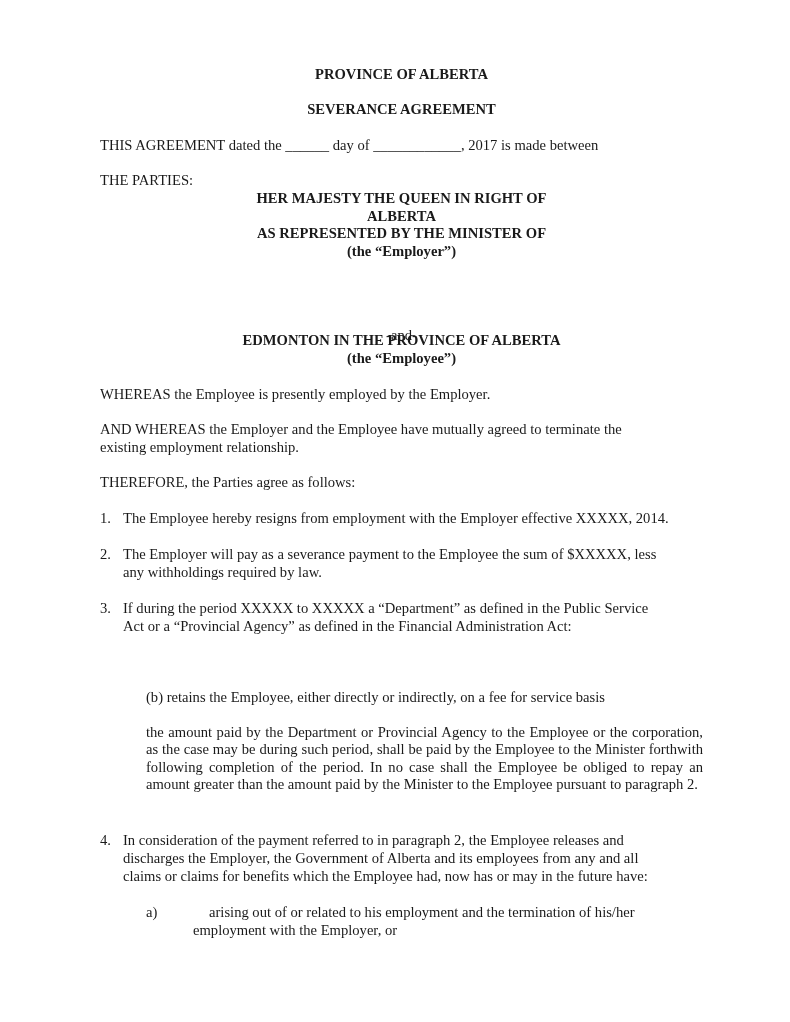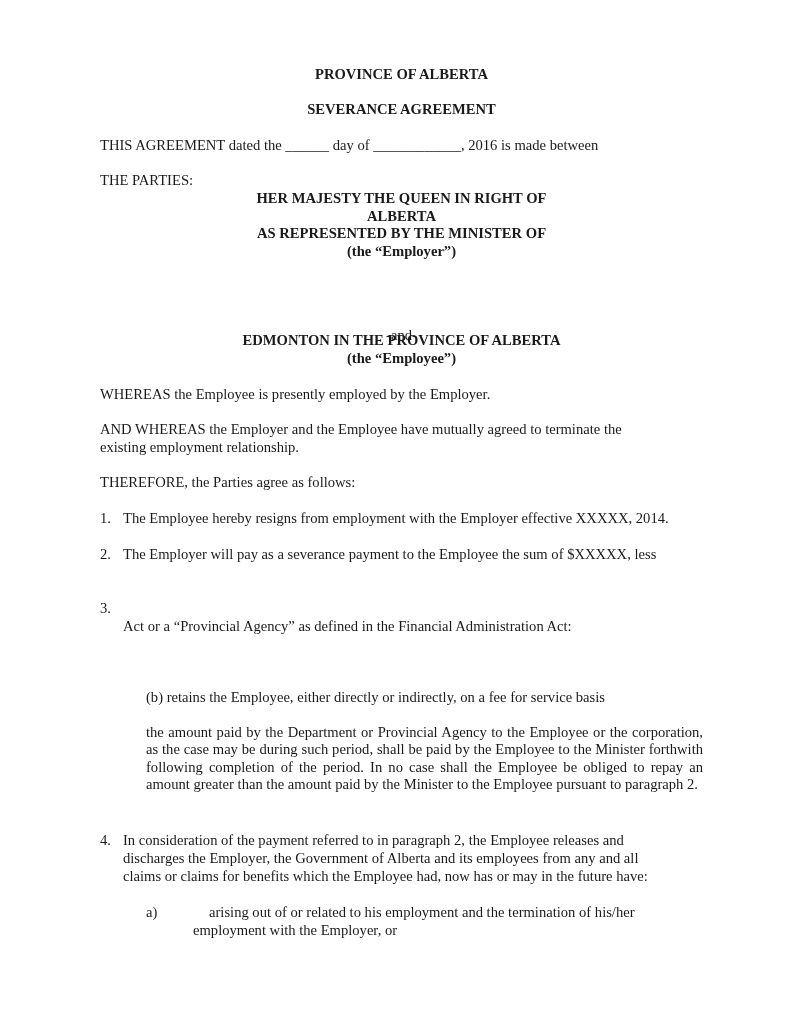--- a/index.html
+++ b/index.html
@@ -20,21 +20,21 @@
     .num { position: absolute; white-space: nowrap; line-height: 17px; }
   </style>
 </head>
 <body>
 
 <div class="page">
 
   <div class="abs center bold" style="top:66px;">PROVINCE OF ALBERTA</div>
   <div class="abs center bold" style="top:101px;">SEVERANCE AGREEMENT</div>
 
-  <div class="abs" style="left:93px; top:137px;">THIS AGREEMENT dated the ______ day of ____________, 2016 is made between</div>
+  <div class="abs" style="left:93px; top:137px;">THIS AGREEMENT dated the ______ day of ____________, 2017 is made between</div>
 
   <div class="abs" style="left:93px; top:172px;text-align:center;">THE PARTIES:</div>
 
   <div class="abs center bold" style="top:190px;">HER MAJESTY THE QUEEN IN RIGHT OF</div>
   <div class="abs center bold" style="top:208px;">ALBERTA</div>
   <div class="abs center bold" style="top:225px;">AS REPRESENTED BY THE MINISTER OF</div>
   <div class="abs center bold" style="top:243px;">(the “Employer”)</div>
 
   <div class="abs center" style="top:279px;margin-top:48px;">-and-</div>
 
@@ -44,22 +44,24 @@
   <div class="abs" style="left:93px; top:386px;">WHEREAS the Employee is presently employed by the Employer.</div>
   <div class="abs" style="left:93px; top:421px;">AND WHEREAS the Employer and the Employee have mutually agreed to terminate the</div>
   <div class="abs" style="left:93px; top:439px;">existing employment relationship.</div>
   <div class="abs" style="left:93px; top:474px;">THEREFORE, the Parties agree as follows:</div>
 
   <div class="num" style="left:93px; top:510px;">1.</div>
   <div class="abs" style="left:116px; top:510px;">The Employee hereby resigns from employment with the Employer effective XXXXX, 2014.</div>
 
   <div class="num" style="left:93px; top:546px;">2.</div>
   <div class="abs" style="left:116px; top:546px;">The Employer will pay as a severance payment to the Employee the sum of $XXXXX, less</div>
+  <div class="abs" style="left:116px; top:564px;">any withholdings required by law.</div>
 
   <div class="num" style="left:93px; top:600px;">3.</div>
+  <div class="abs" style="left:116px; top:600px;">If during the period XXXXX to XXXXX a “Department” as defined in the Public Service</div>
   <div class="abs" style="left:116px; top:618px;">Act or a “Provincial Agency” as defined in the Financial Administration Act:</div>
 
   <div class="abs" style="left:139px; top:689px;">(b) retains the Employee, either directly or indirectly, on a fee for service basis</div>
 
   <div class="just" style="top:724px;">the amount paid by the Department or Provincial Agency to the Employee or the corporation, as the case may be during such period, shall be paid by the Employee to the Minister forthwith following completion of the period.  In no case shall the Employee be obliged to repay an amount greater than the amount paid by the Minister to the Employee pursuant to paragraph 2.</div>
 
   <div class="num" style="left:93px; top:832px;">4.</div>
   <div class="abs" style="left:116px; top:832px;">In consideration of the payment referred to in paragraph 2, the Employee releases and</div>
   <div class="abs" style="left:116px; top:850px;">discharges the Employer, the Government of Alberta and its employees from any and all</div>
   <div class="abs" style="left:116px; top:868px;">claims or claims for benefits which the Employee had, now has or may in the future have:</div>

